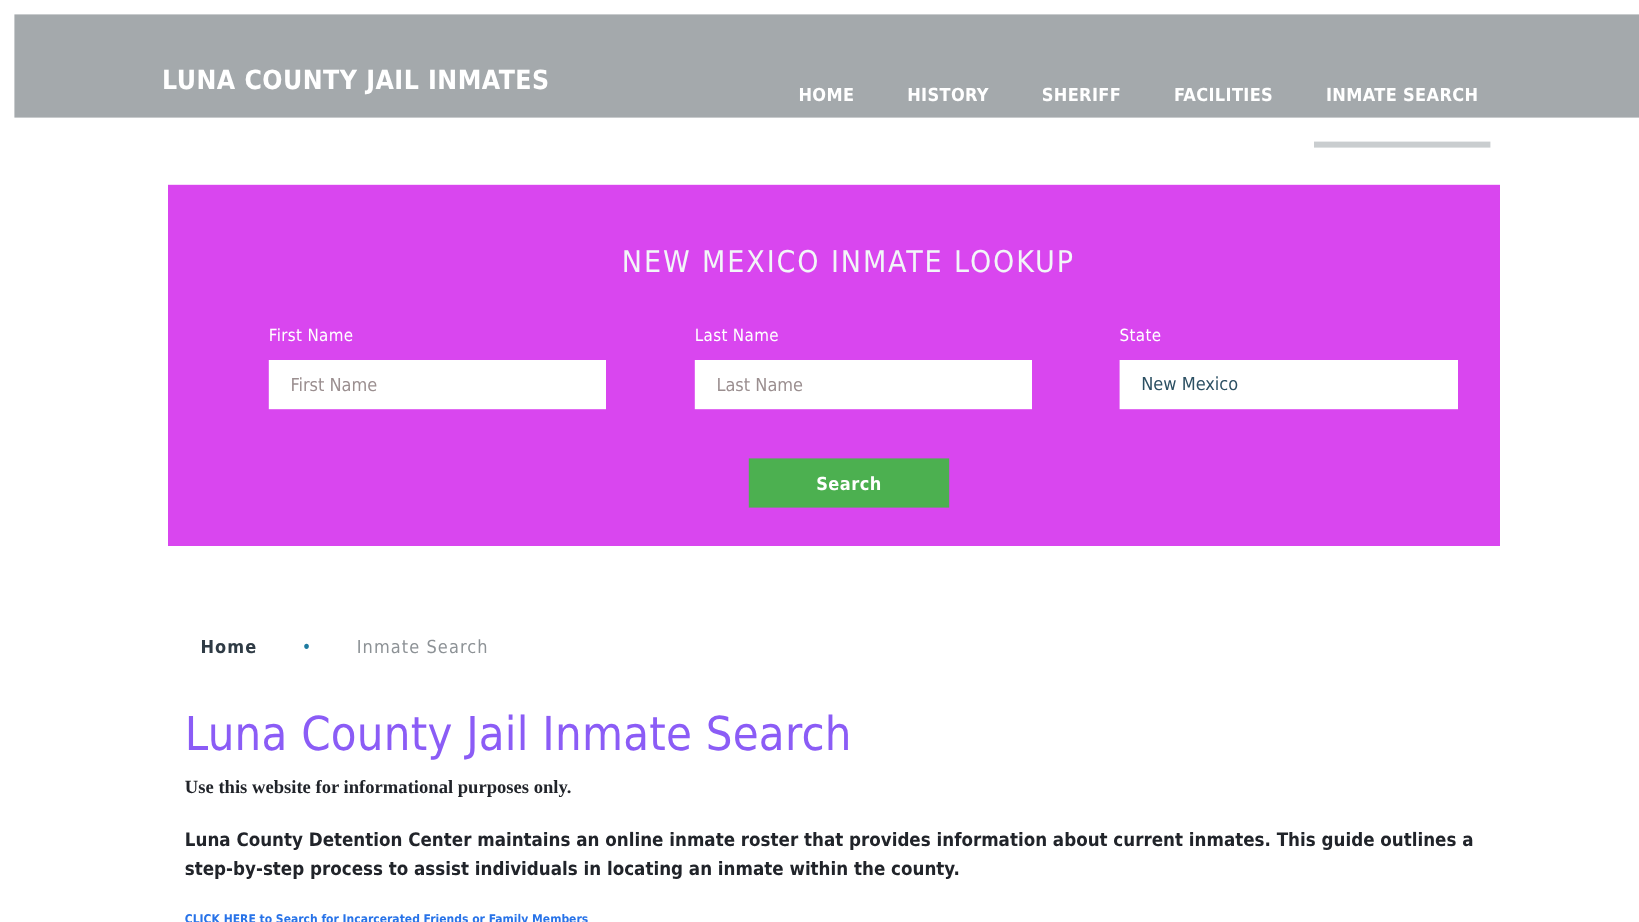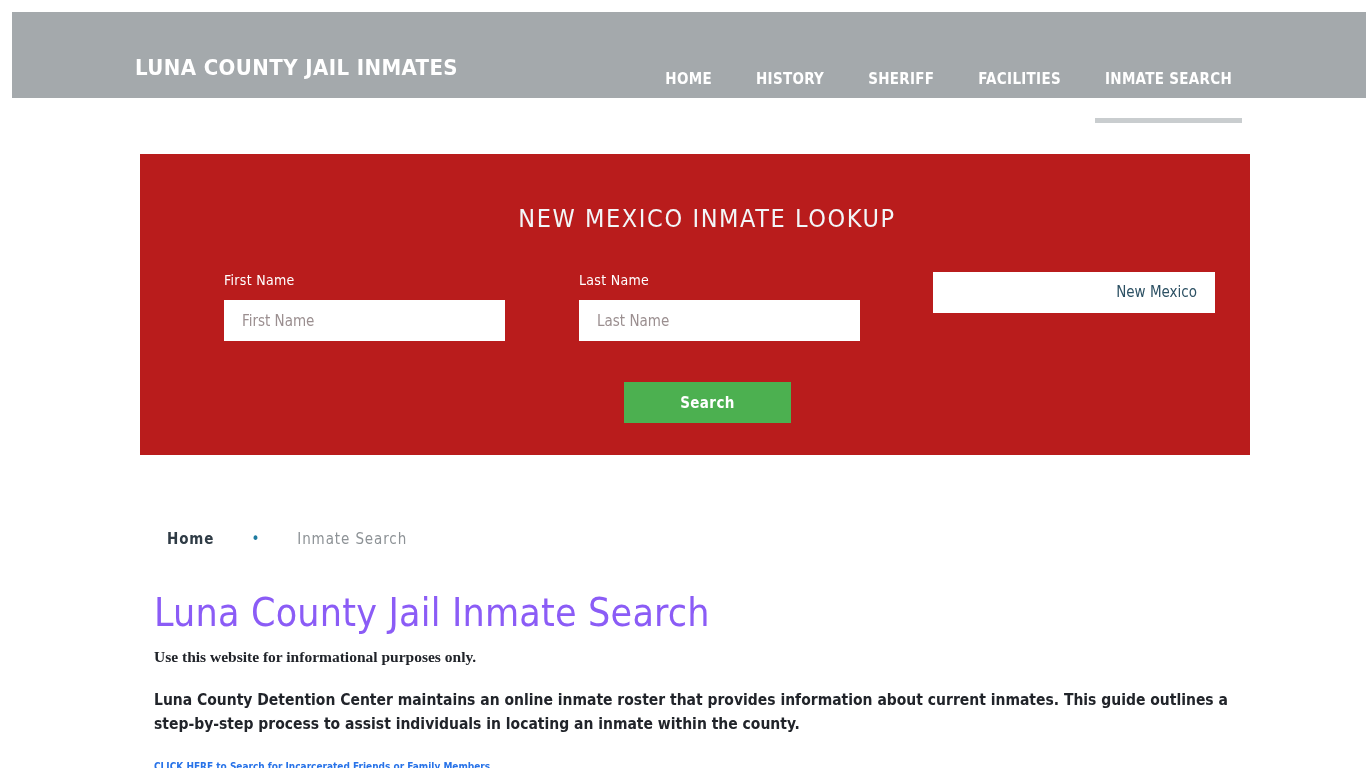--- a/index.html
+++ b/index.html
@@ -67,21 +67,21 @@
     background: #c9cdcf;
   }
 
   
   .lookup-panel {
     position: absolute;
     left: 128px;
     top: 142px;
     width: 1110px;
     height: 301px;
-    background: #b91c1c;
+    background: #d946ef;
   }
 
   .lookup-title {
     position: absolute;
     top: 38px;
     left: 0;
     width: 100%;
     text-align: center;
     font-family: "DejaVu Sans Condensed", "Liberation Sans Narrow", "Liberation Sans", sans-serif;
     font-size: 25px;
@@ -129,21 +129,20 @@
     background: #ffffff;
     border: none;
     outline: none;
     padding: 0 18px;
     font-family: "DejaVu Sans Condensed", "Liberation Sans Narrow", "Liberation Sans", sans-serif;
     font-size: 15px;
     color: #2c5063;
     -webkit-appearance: none;
     appearance: none;
     line-height: 41px;
-    text-align: right;
   }
 
   .search-button {
     position: absolute;
     left: 472px;
     top: 216px;
     width: 167px;
     height: 41px;
     background: #4cb050;
     border: none;
@@ -251,20 +250,21 @@
     <label class="field-label">First Name</label>
     <input class="field-input" type="text" placeholder="First Name" style="">
   </div>
 
   <div class="field field-last">
     <label class="field-label">Last Name</label>
     <input class="field-input" type="text" placeholder="Last Name" style="">
   </div>
 
   <div class="field field-state">
+    <label class="field-label">State</label>
     <div class="field-select">New Mexico</div>
   </div>
 
   <button class="search-button" type="button">Search</button>
 </section>
 
 <nav class="breadcrumb">
   <a class="crumb-home" href="#">Home</a>
   <span class="crumb-sep">•</span>
   <span class="crumb-current">Inmate Search</span>

